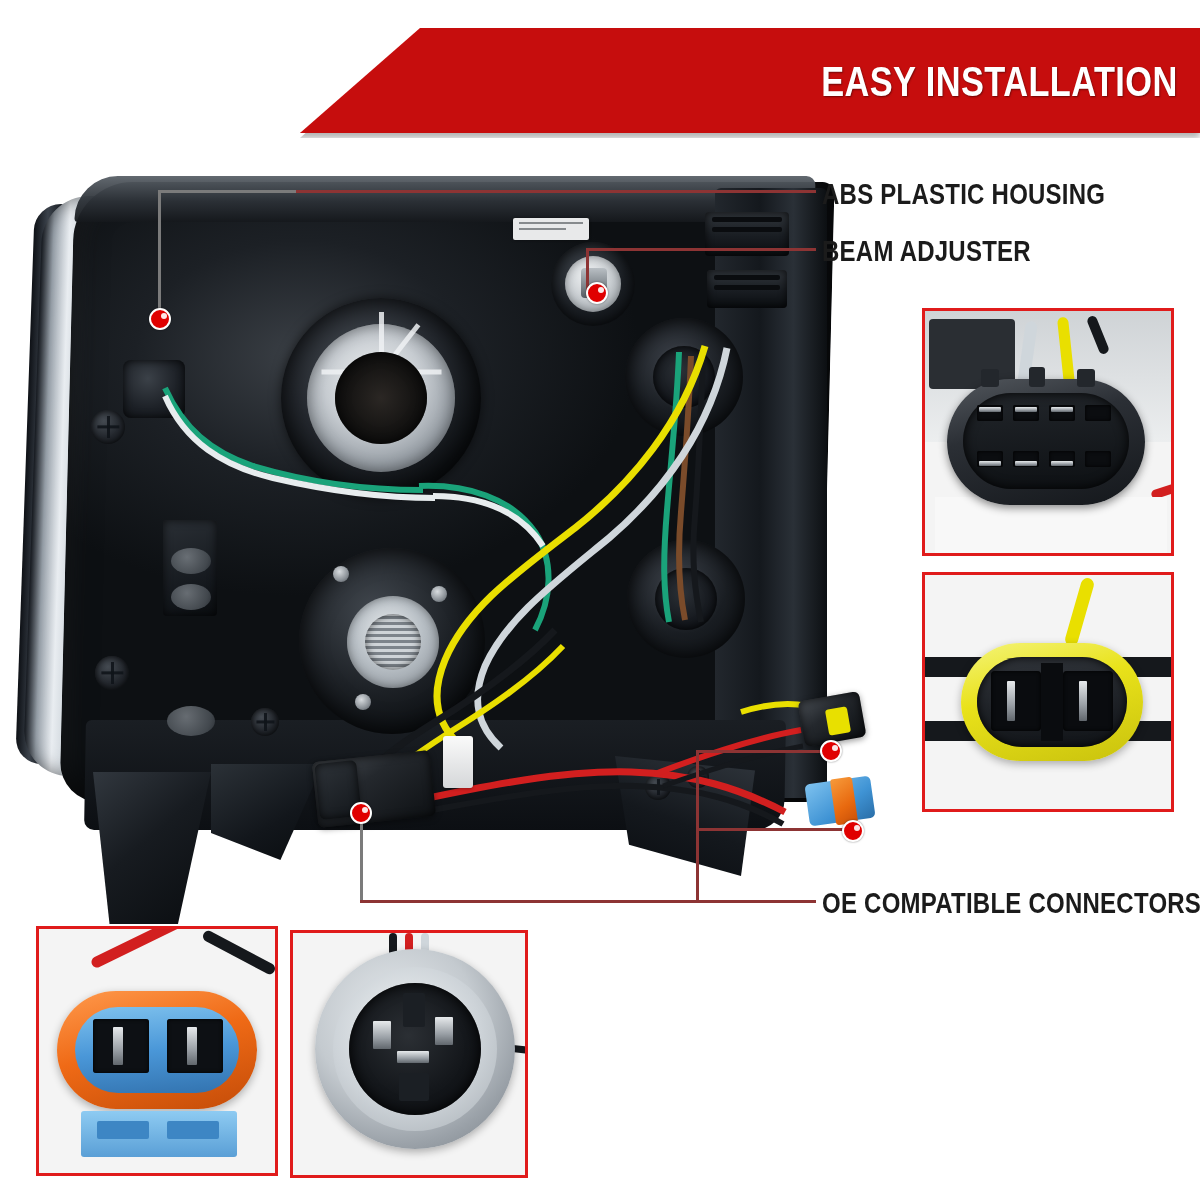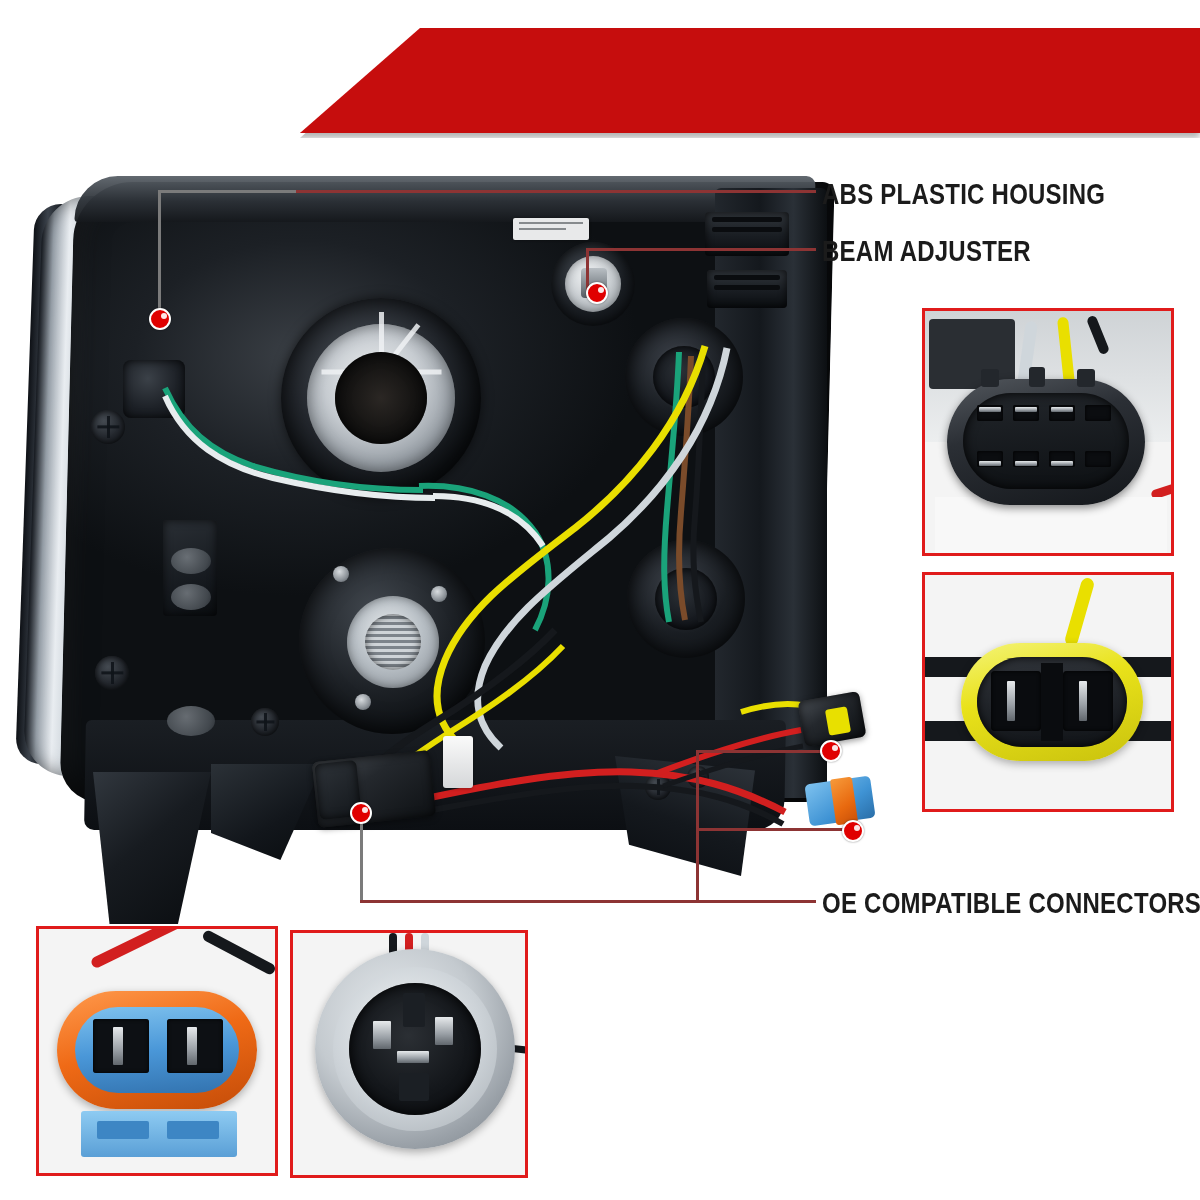--- a/index.html
+++ b/index.html
@@ -291,20 +291,21 @@
   .wire-w{position:absolute;background:#cfd6db;border-radius:20px;}
 </style>
 </head>
 <body>
 
 <div class="stage">
 
   <div class="banner">
     <div class="banner-shadow"></div>
     <div class="banner-shape"></div>
+    <div class="banner-title"><span>EASY INSTALLATION</span></div>
   </div>
 
   <div class="photo-main">
 
     <div class="lens-edge2"></div>
     <div class="lens-edge"></div>
 
     <div class="housing"></div>
     <div class="housing-top-rim"></div>
     <div class="housing-right-col"></div>

